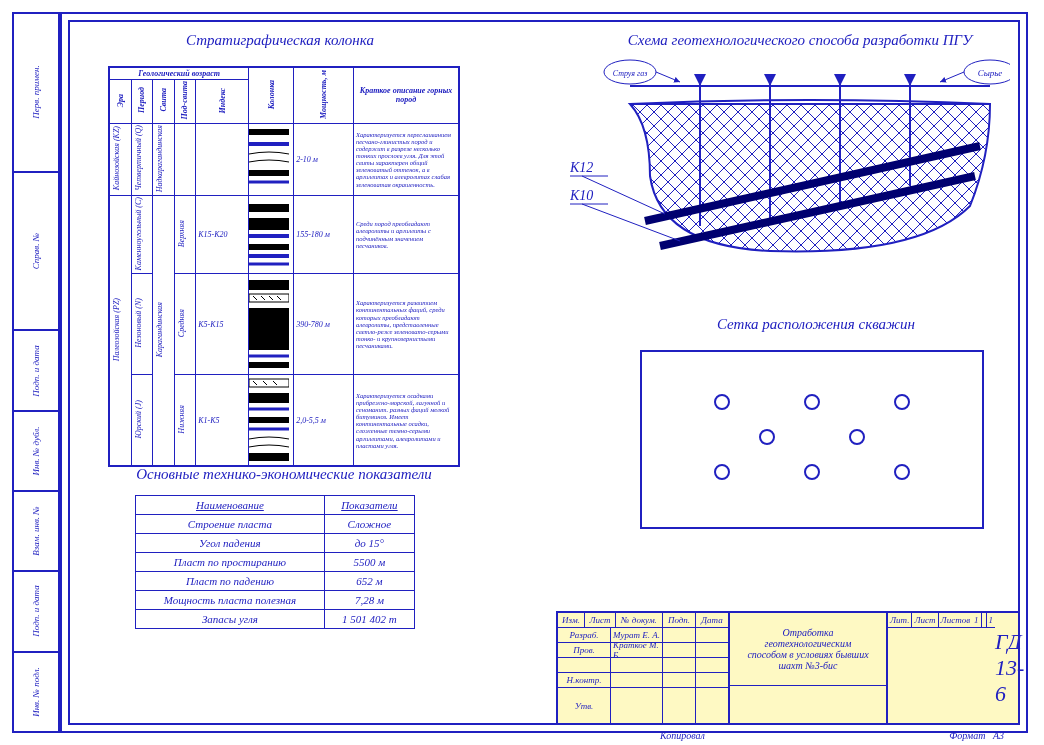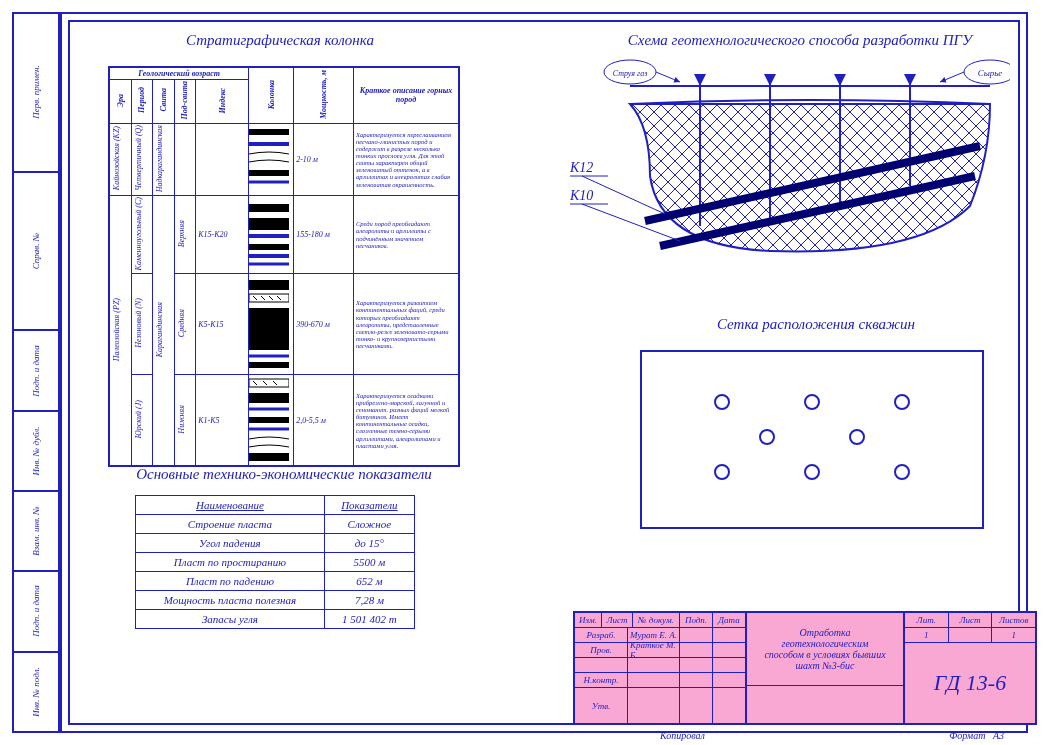--- a/index.html
+++ b/index.html
@@ -96,25 +96,25 @@
   .gridbox {
     position: absolute;
     top: 350px; left: 640px;
     width: 340px; height: 175px;
     border: 2px solid #2020c0;
   }
 
   
   .tblock {
     position: absolute;
-    right: 7px; bottom: 20px;
+    right: 24px; bottom: 20px;
     width: 460px; height: 110px;
     border: 2px solid #2020c0;
     font-size: 9px;
-    background: #f9a8d4;
+    background: #fef9c3;
   }
   .tblock .row { display: flex; height: 15px; }
   .tblock .cell { border-right:1px solid #2020c0; border-bottom:1px solid #2020c0; display:flex;align-items:center;justify-content:center;padding:0 2px;}
   .tblock .big { font-size: 22px; font-style: italic; }
   .kopiroval { position:absolute; bottom:4px; left:660px; font-size:10px;}
   .format { position:absolute; bottom:4px; right:40px; font-size:10px;}
 </style>
 </head>
 <body>
 
@@ -223,21 +223,21 @@
                   <line x1="4" y1="22" x2="8" y2="26"></line>
                   <line x1="12" y1="22" x2="16" y2="26"></line>
                   <line x1="20" y1="22" x2="24" y2="26"></line>
                   <line x1="28" y1="22" x2="32" y2="26"></line>
                 </g>
             <rect x="0" y="34" width="40" height="42" fill="#000"></rect>
             <line x1="0" y1="82" x2="40" y2="82" stroke="#2020c0" stroke-width="3"></line>
             <rect x="0" y="88" width="40" height="6" fill="#000"></rect>
           </svg>
         </td>
-        <td>390-670 м</td>
+        <td>390-780 м</td>
         <td class="desc">Характеризуется развитием континентальных фаций, среди которых преобладают алевролиты, представленные светло-реже зеленовато-серыми тонко- и крупнозернистыми песчаниками.</td>
       </tr>
 
       <tr style="height:90px">
         <td><span class="vtxt">Юрский (J)</span></td>
         <td><span class="vtxt">Нижняя</span></td>
         <td>K1-K5</td>
         <td class="colcell">
           <svg class="colsvg" width="40" height="90">
             <rect x="0" y="0" width="40" height="90" fill="#fff"></rect>
@@ -396,21 +396,21 @@
             <div class="cell" style="width:28px;border-bottom:0"></div>
             <div class="cell" style="width:28px;border-right:0;border-bottom:0"></div>
           </div>
       </div>
 
       <div style="flex:1;display:flex;flex-direction:column">
         <div style="flex:1;border-bottom:1px solid #2020c0;display:flex;align-items:center;justify-content:center;text-align:center;padding:14px;font-size:10px">Отработка геотехнологическим способом в условиях бывших шахт №3-бис</div>
         <div style="height:40px"></div>
       </div>
 
-      <div style="width:130px;border-left:2px solid #2020c0;display:flex;flex-direction:column">
+      <div style="width:130px;border-left:2px solid #2020c0;display:flex;flex-direction:row">
         <div class="row" style="height:15px">
           <div class="cell" style="flex:1">Лит.</div>
           <div class="cell" style="flex:1">Лист</div>
           <div class="cell" style="flex:1;border-right:0">Листов</div>
         </div>
         <div class="row" style="height:15px">
           <div class="cell" style="flex:1">1</div>
           <div class="cell" style="flex:1"></div>
           <div class="cell" style="flex:1;border-right:0">1</div>
         </div>

